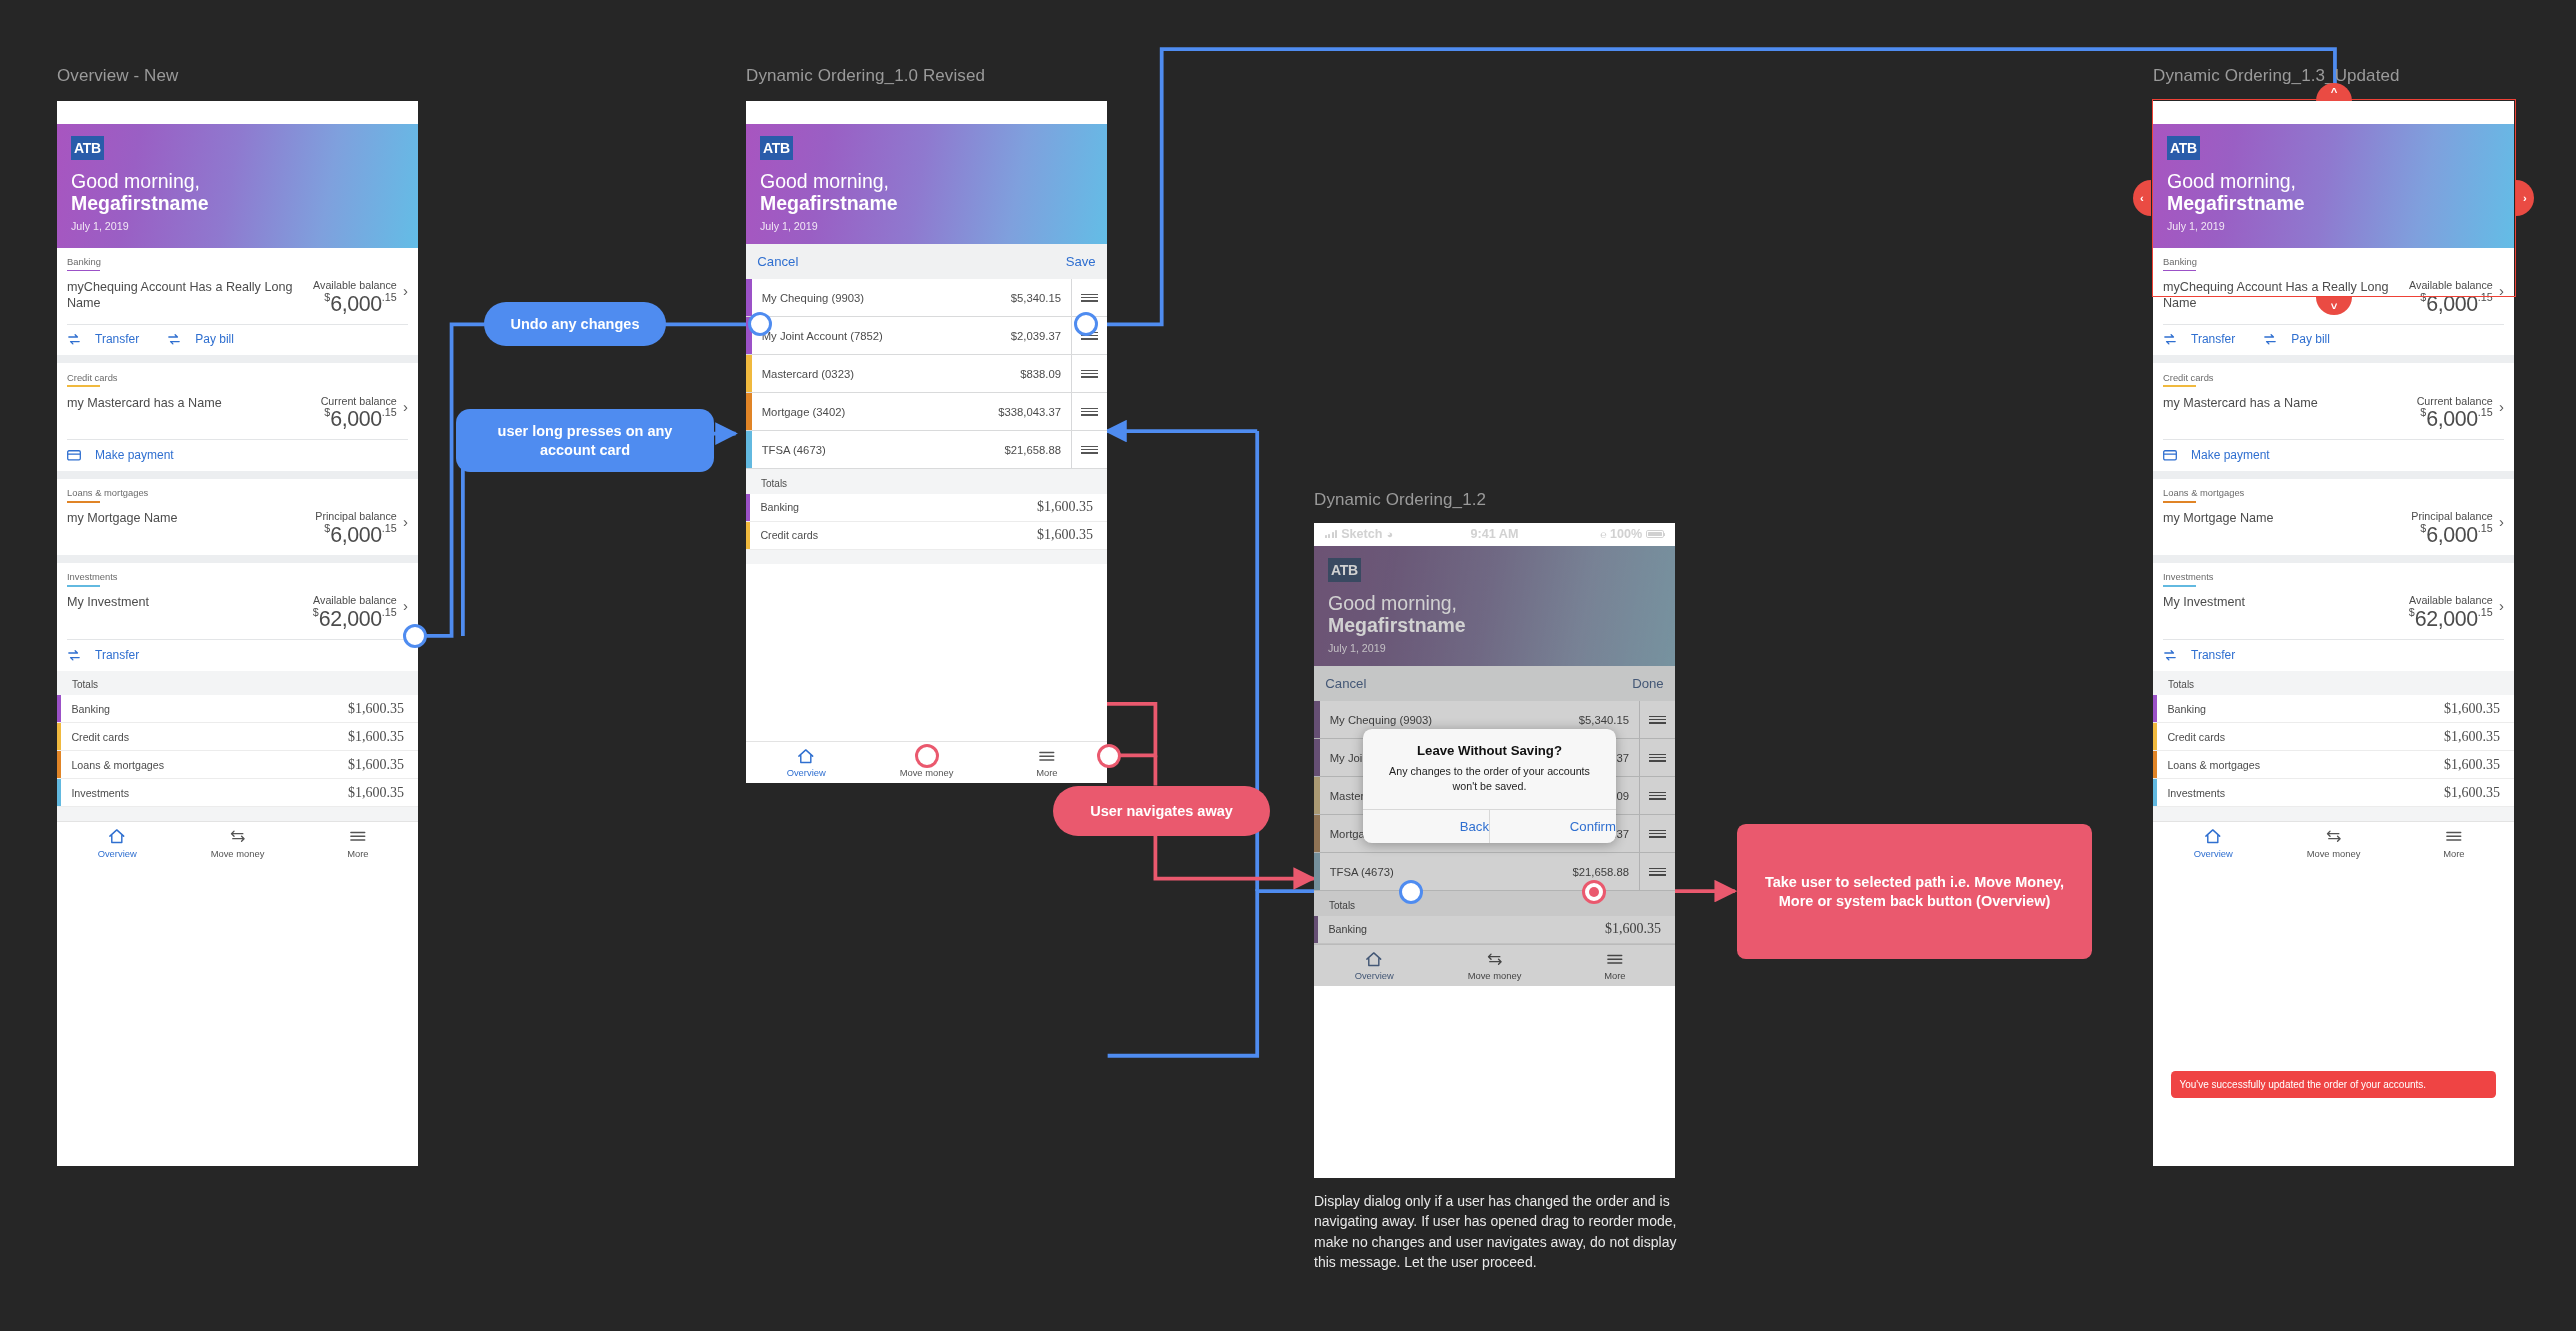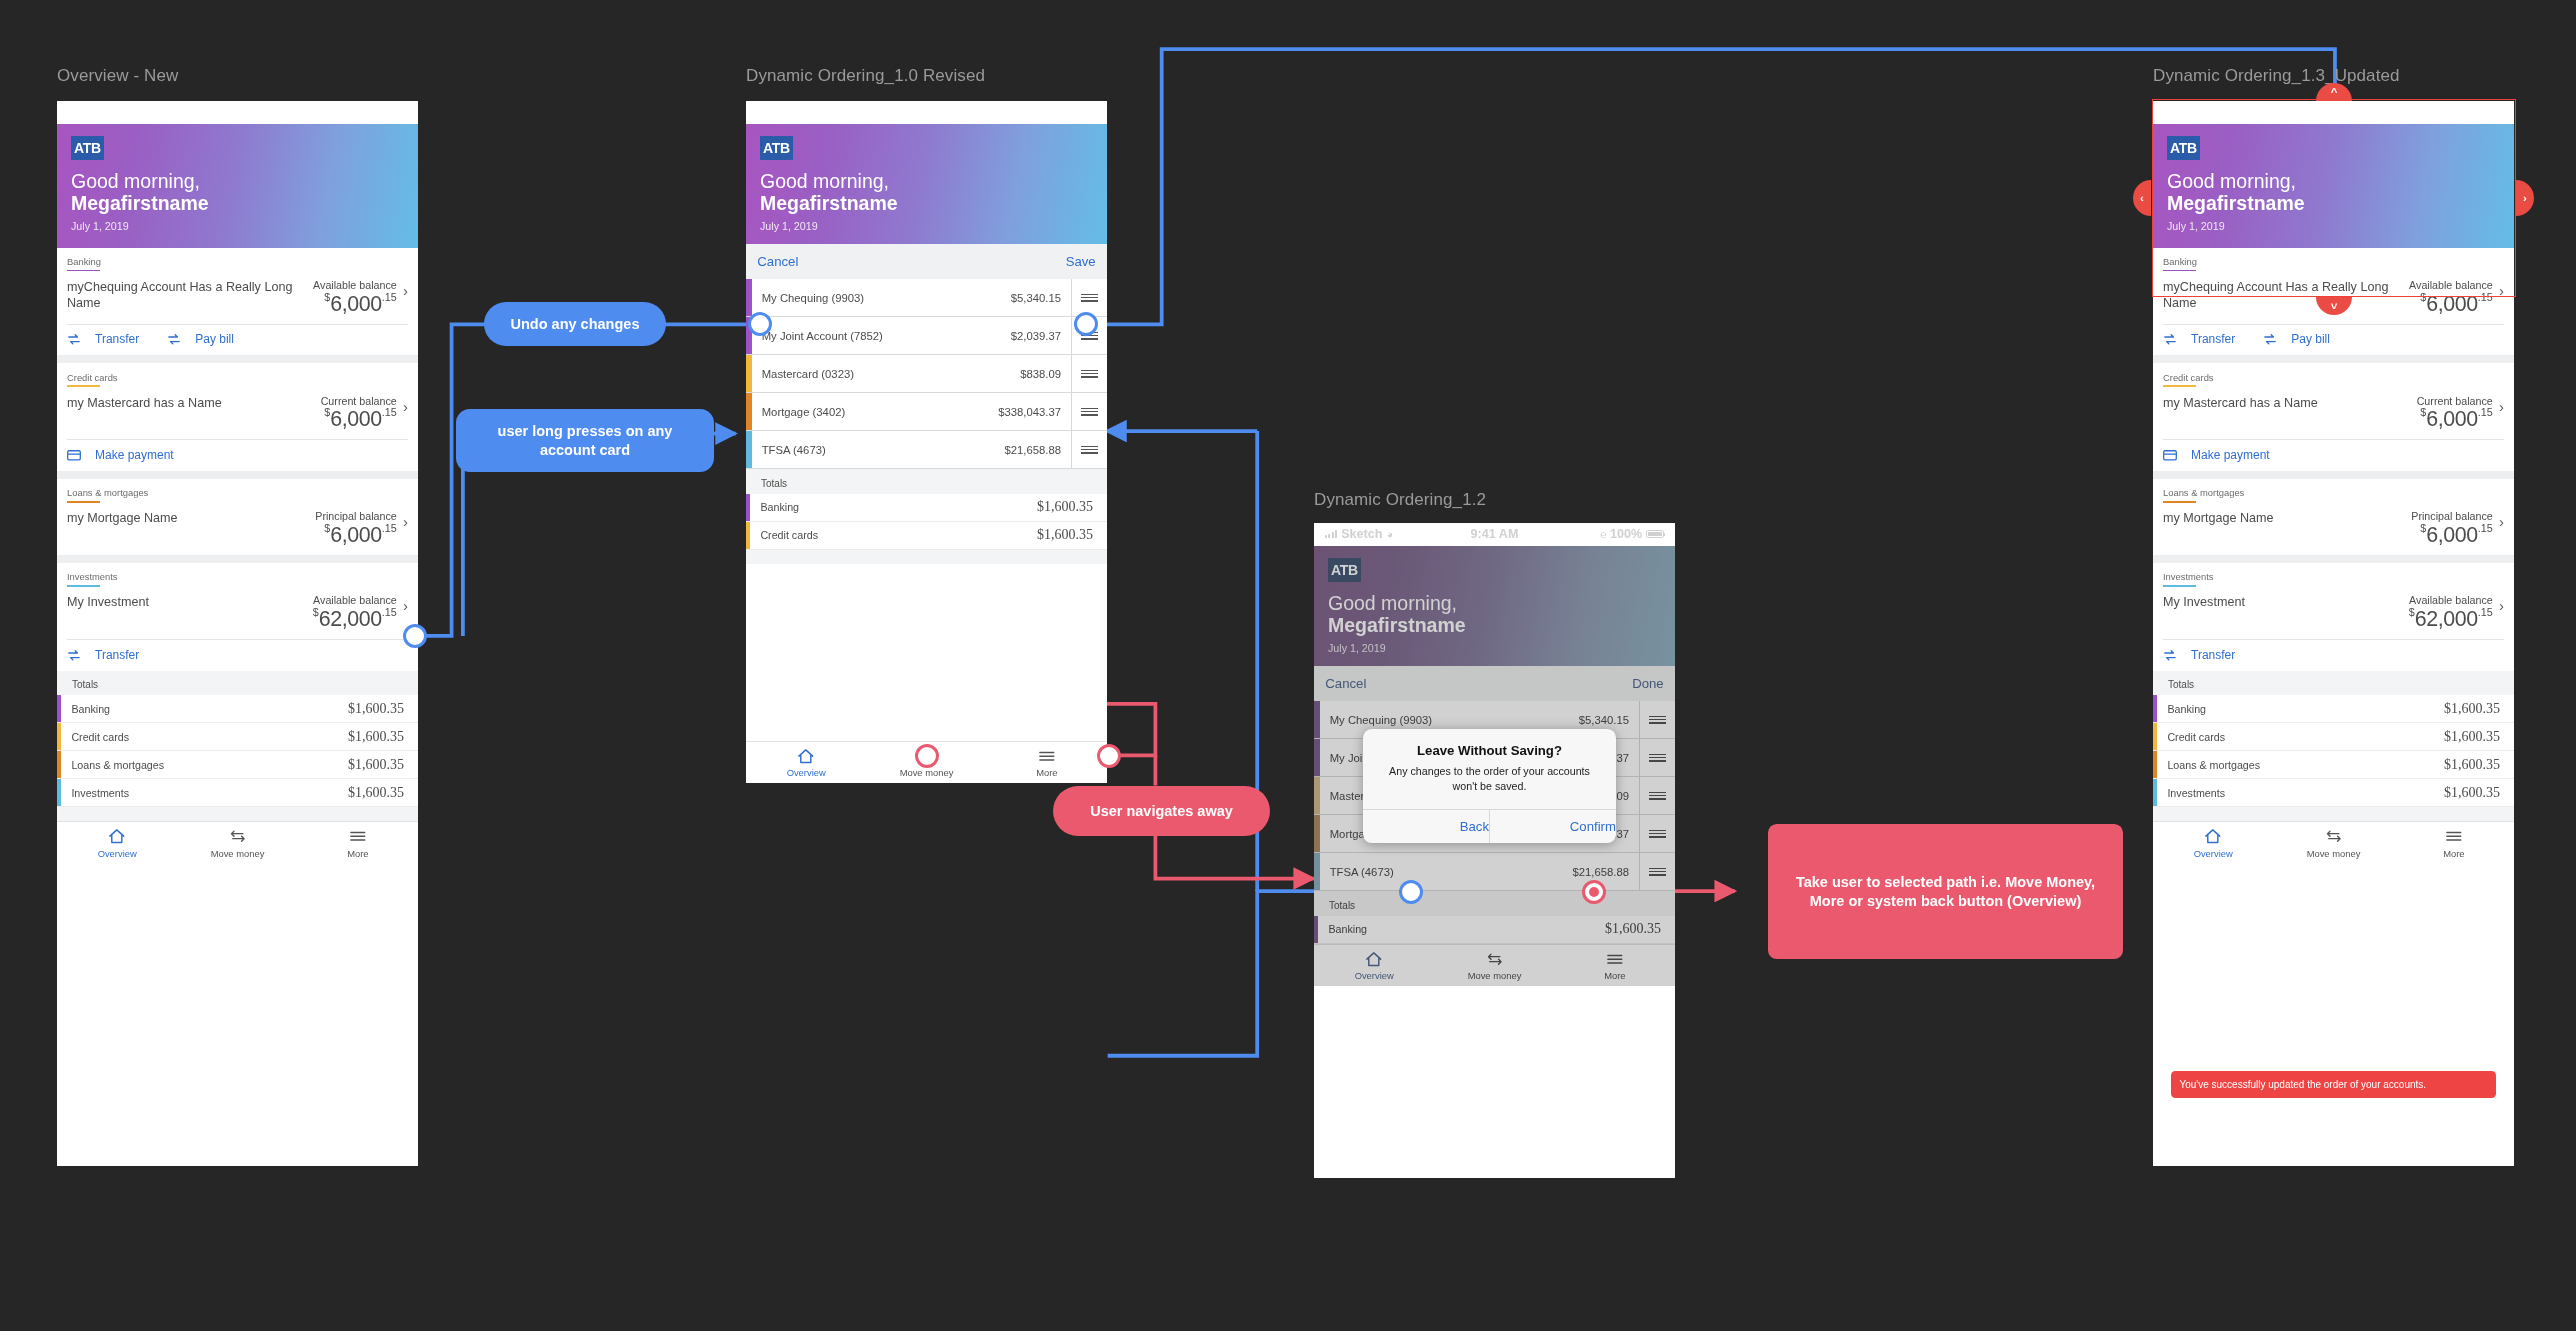--- a/index.html
+++ b/index.html
@@ -116,21 +116,21 @@
   }
 
   
   .callout {
     position:absolute; border-radius:628px; color:#fff; font-weight:bold;
     display:flex; align-items:center; justify-content:center; text-align:center;
     font-size:14.5px; line-height:1.3; padding:7.5px 14px;
   }
   .callout.blue { background:#4f8cf0; }
   .callout.red  { background:#ea596e; }
-  .callout.rect { border-radius:8.8px;margin-left:31px; }
+  .callout.rect { border-radius:8.8px; }
 
   
   .wires { position:absolute; inset:0; pointer-events:none; }
 
   
   .sel-border { position:absolute; border:1.9px solid #ef4136; }
   .handle {
     position:absolute; background:#ea4b43; color:#fff; display:flex;
     align-items:center; justify-content:center; font-size:11.3px; font-weight:bold;
   }
@@ -639,20 +639,21 @@
     <div class="dialog" style="left:49px;top:206px;width:253px;">
       <div class="dlg-title">Leave Without Saving?</div>
       <div class="dlg-body">Any changes to the order of your accounts won't be saved.</div>
       <div class="dlg-actions">
         <div class="dlg-btn">Back</div>
         <div class="dlg-btn">Confirm</div>
       </div>
     </div>
   </div>
 
+  <div class="caption" style="left:1314px;top:1191px;width:385px;">Display dialog only if a user has changed the order and is navigating away. If user has opened drag to reorder mode, make no changes and user navigates away, do not display this message. Let the user proceed.</div>
 
   <div class="board-label" style="left:2153px;top:66px">Dynamic Ordering_1.3_Updated</div>
 
   <div class="phone" id="phone4" style="left:2153px;top:101px;width:361px;height:1065px;">
 
     <div class="statusbar">
       <span class="sb-left">
         <span class="bars">
             <i></i>
             <i></i>

